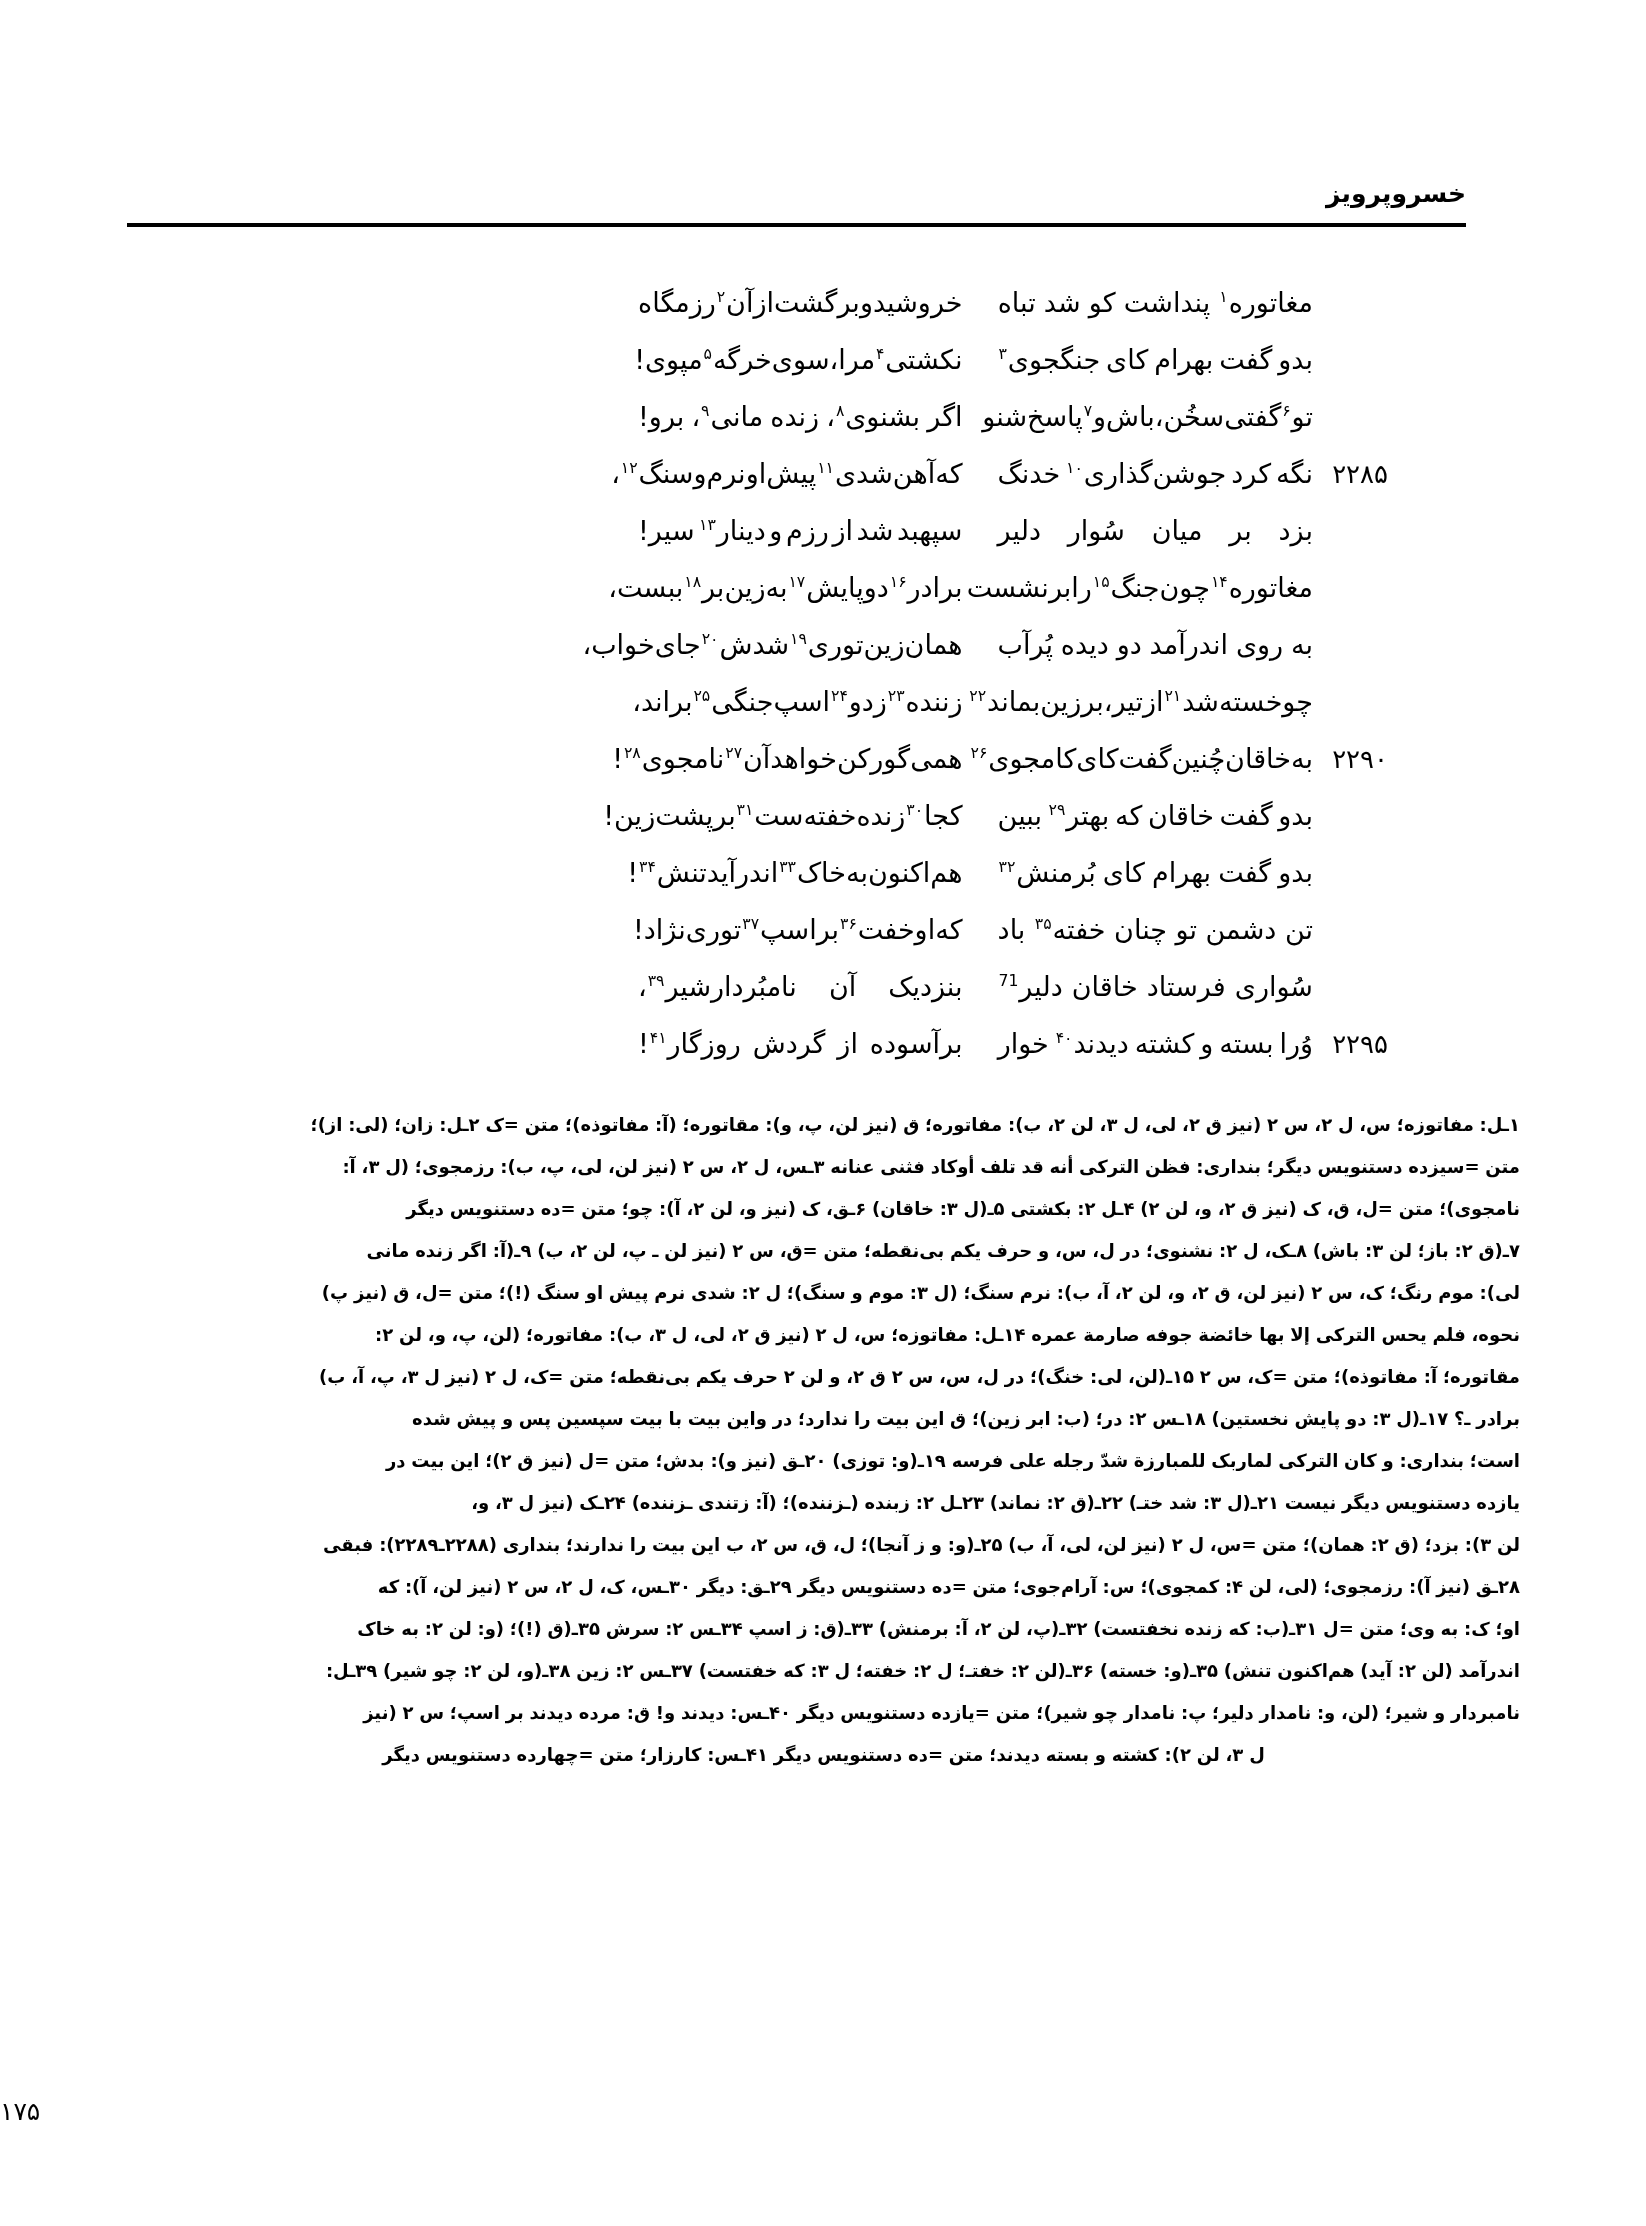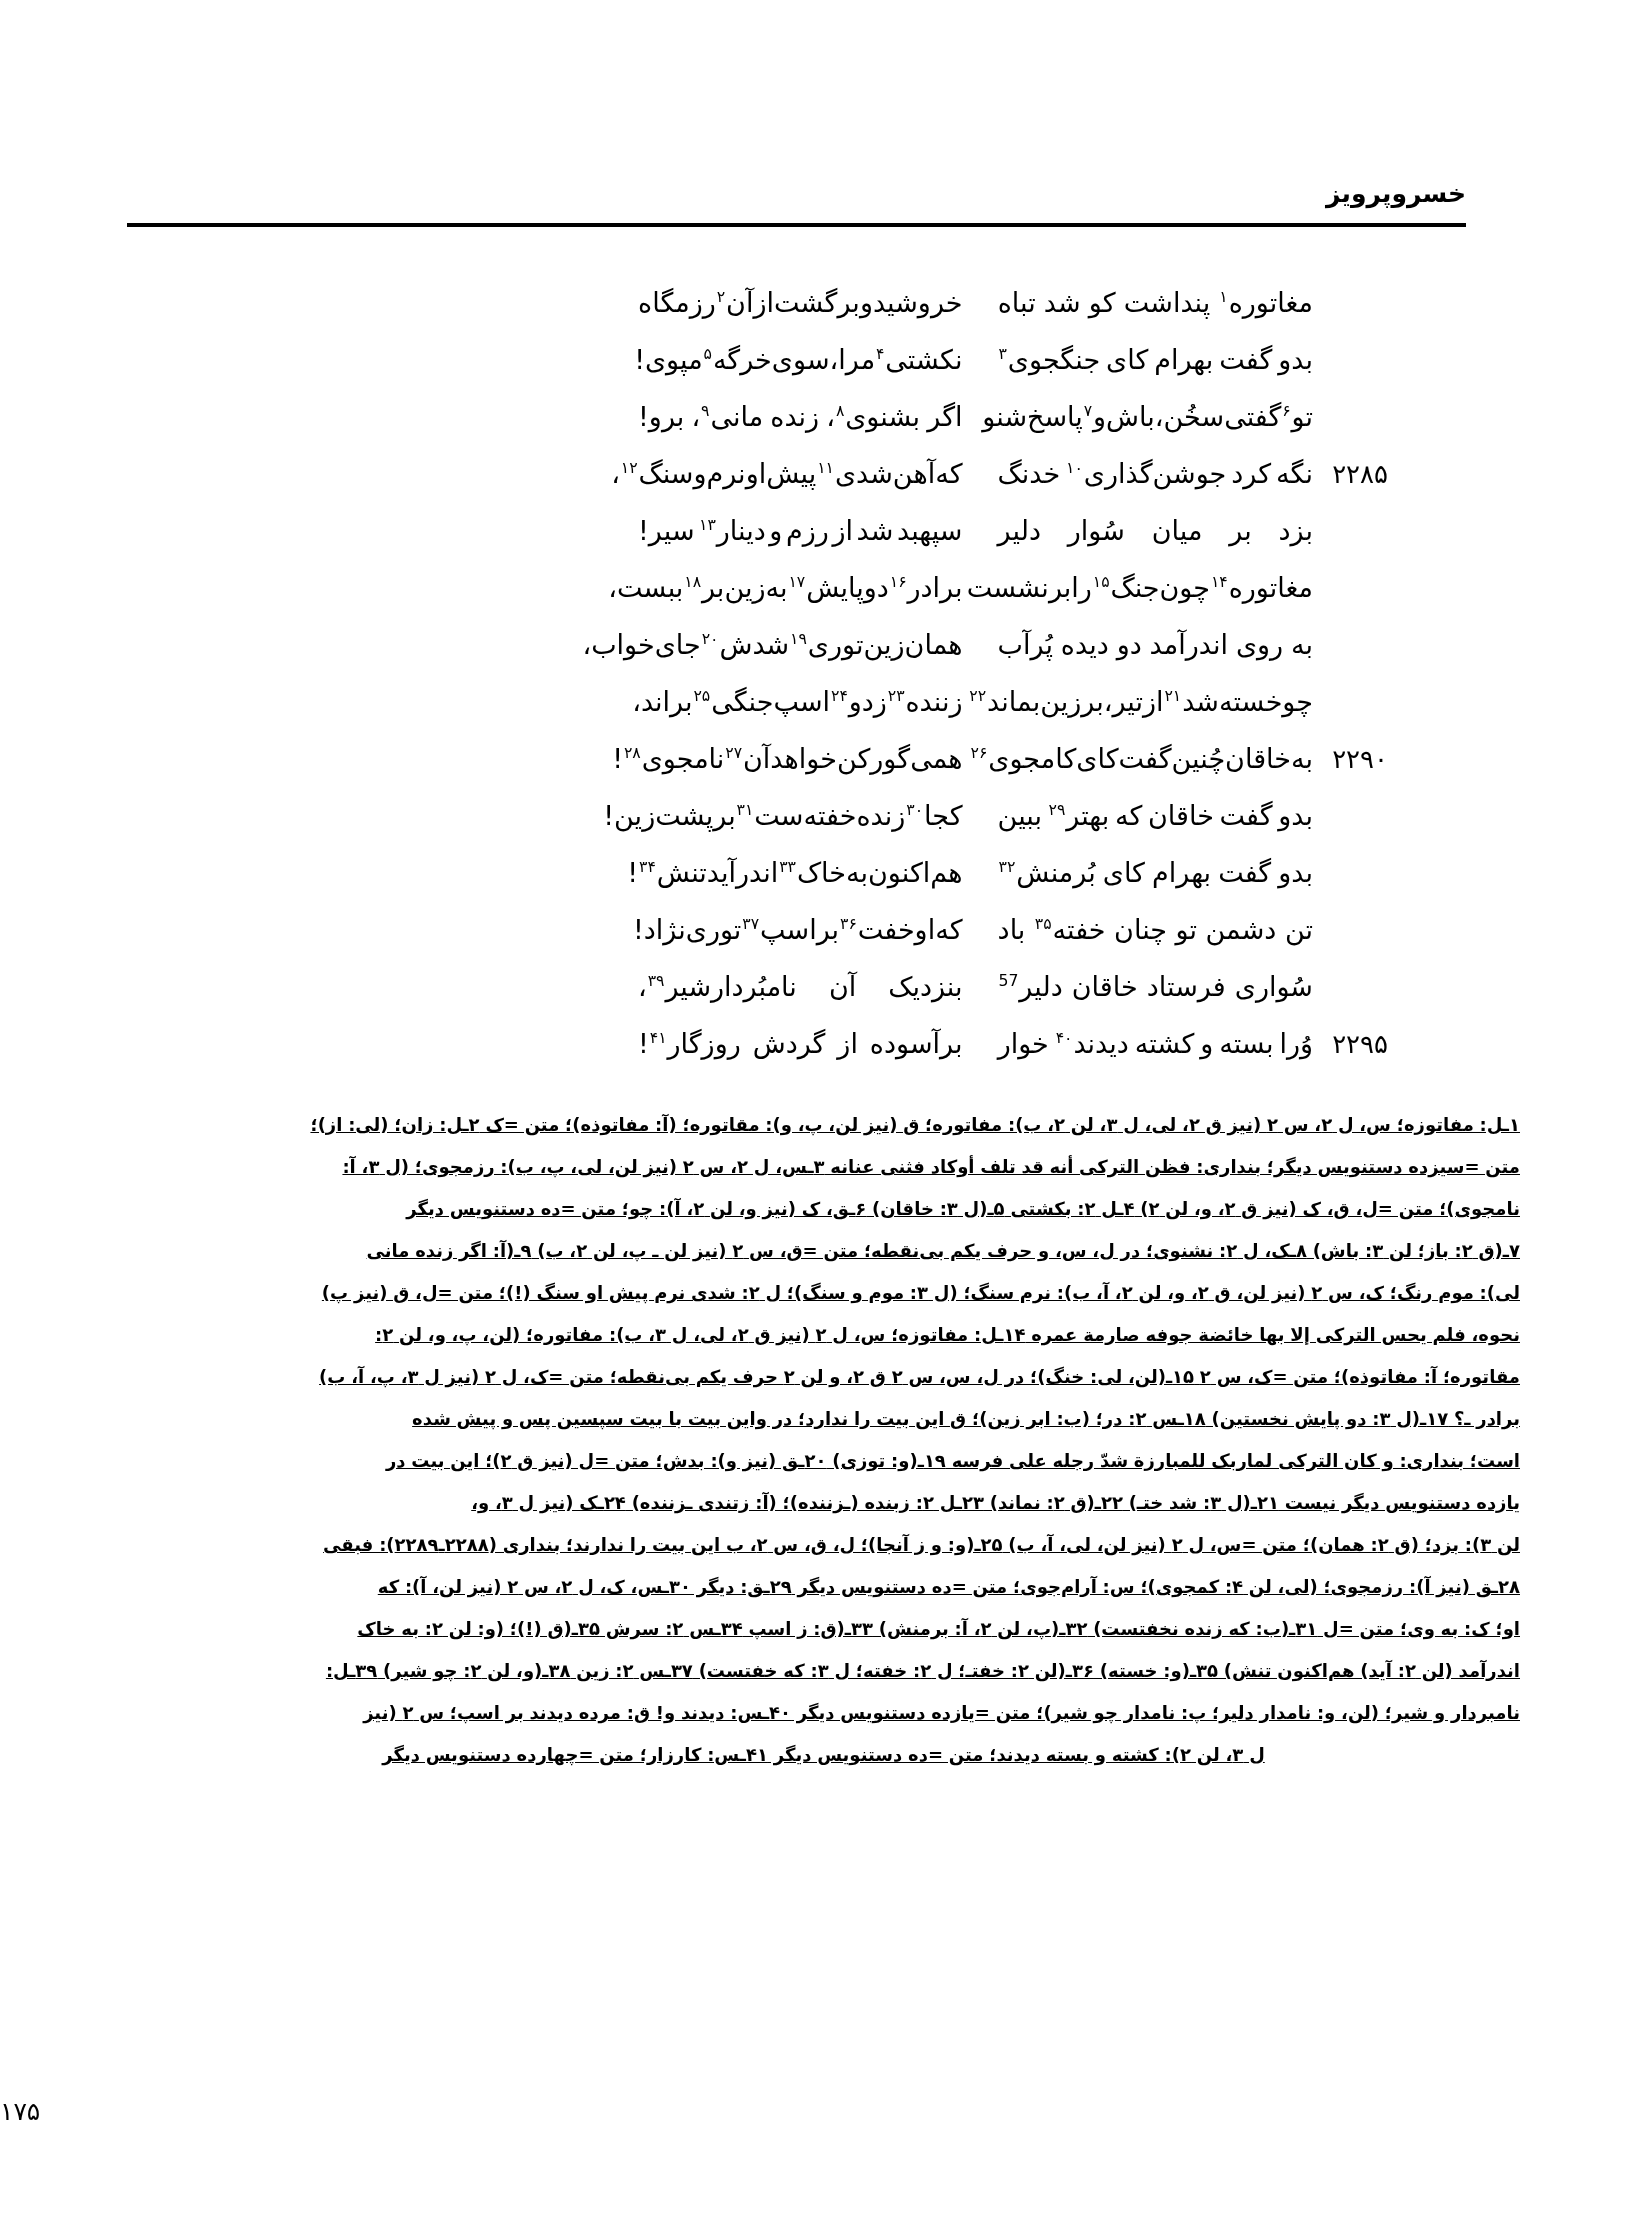--- a/index.html
+++ b/index.html
@@ -124,21 +124,20 @@
     text-align: justify;
     text-align-last: right;
     font-weight: bold;
     word-spacing: -0.5px;
   }
   .apparatus p {
     margin: 0;
     padding: 0;
     text-align: justify;
     text-align-last: right;
-    text-decoration: underline;
   }
   .apparatus .lastline {
     text-align-last: center;
   }
 
   
   .folio {
     position: absolute;
     top: 2097px;
     left: 0;
@@ -431,21 +430,21 @@
           </div>
         </div>
       </div>
       <div class="verse-line">
         <div class="bayt-num"></div>
         <div class="hemi hemi-a">
           <div class="hemi-inner">
             <span class="word">سُواری</span>
             <span class="word">فرستاد</span>
             <span class="word">خاقان</span>
-            <span class="word">دلیر<sup class="fn">57</sup></span>
+            <span class="word">دلیر<sup class="fn">71</sup></span>
           </div>
         </div>
         <div class="hemi hemi-b">
           <div class="hemi-inner">
             <span class="word">بنزدیک</span>
             <span class="word">آن</span>
             <span class="word">نامبُردارشیر<sup class="fn">۳۹</sup>،</span>
           </div>
         </div>
       </div>

